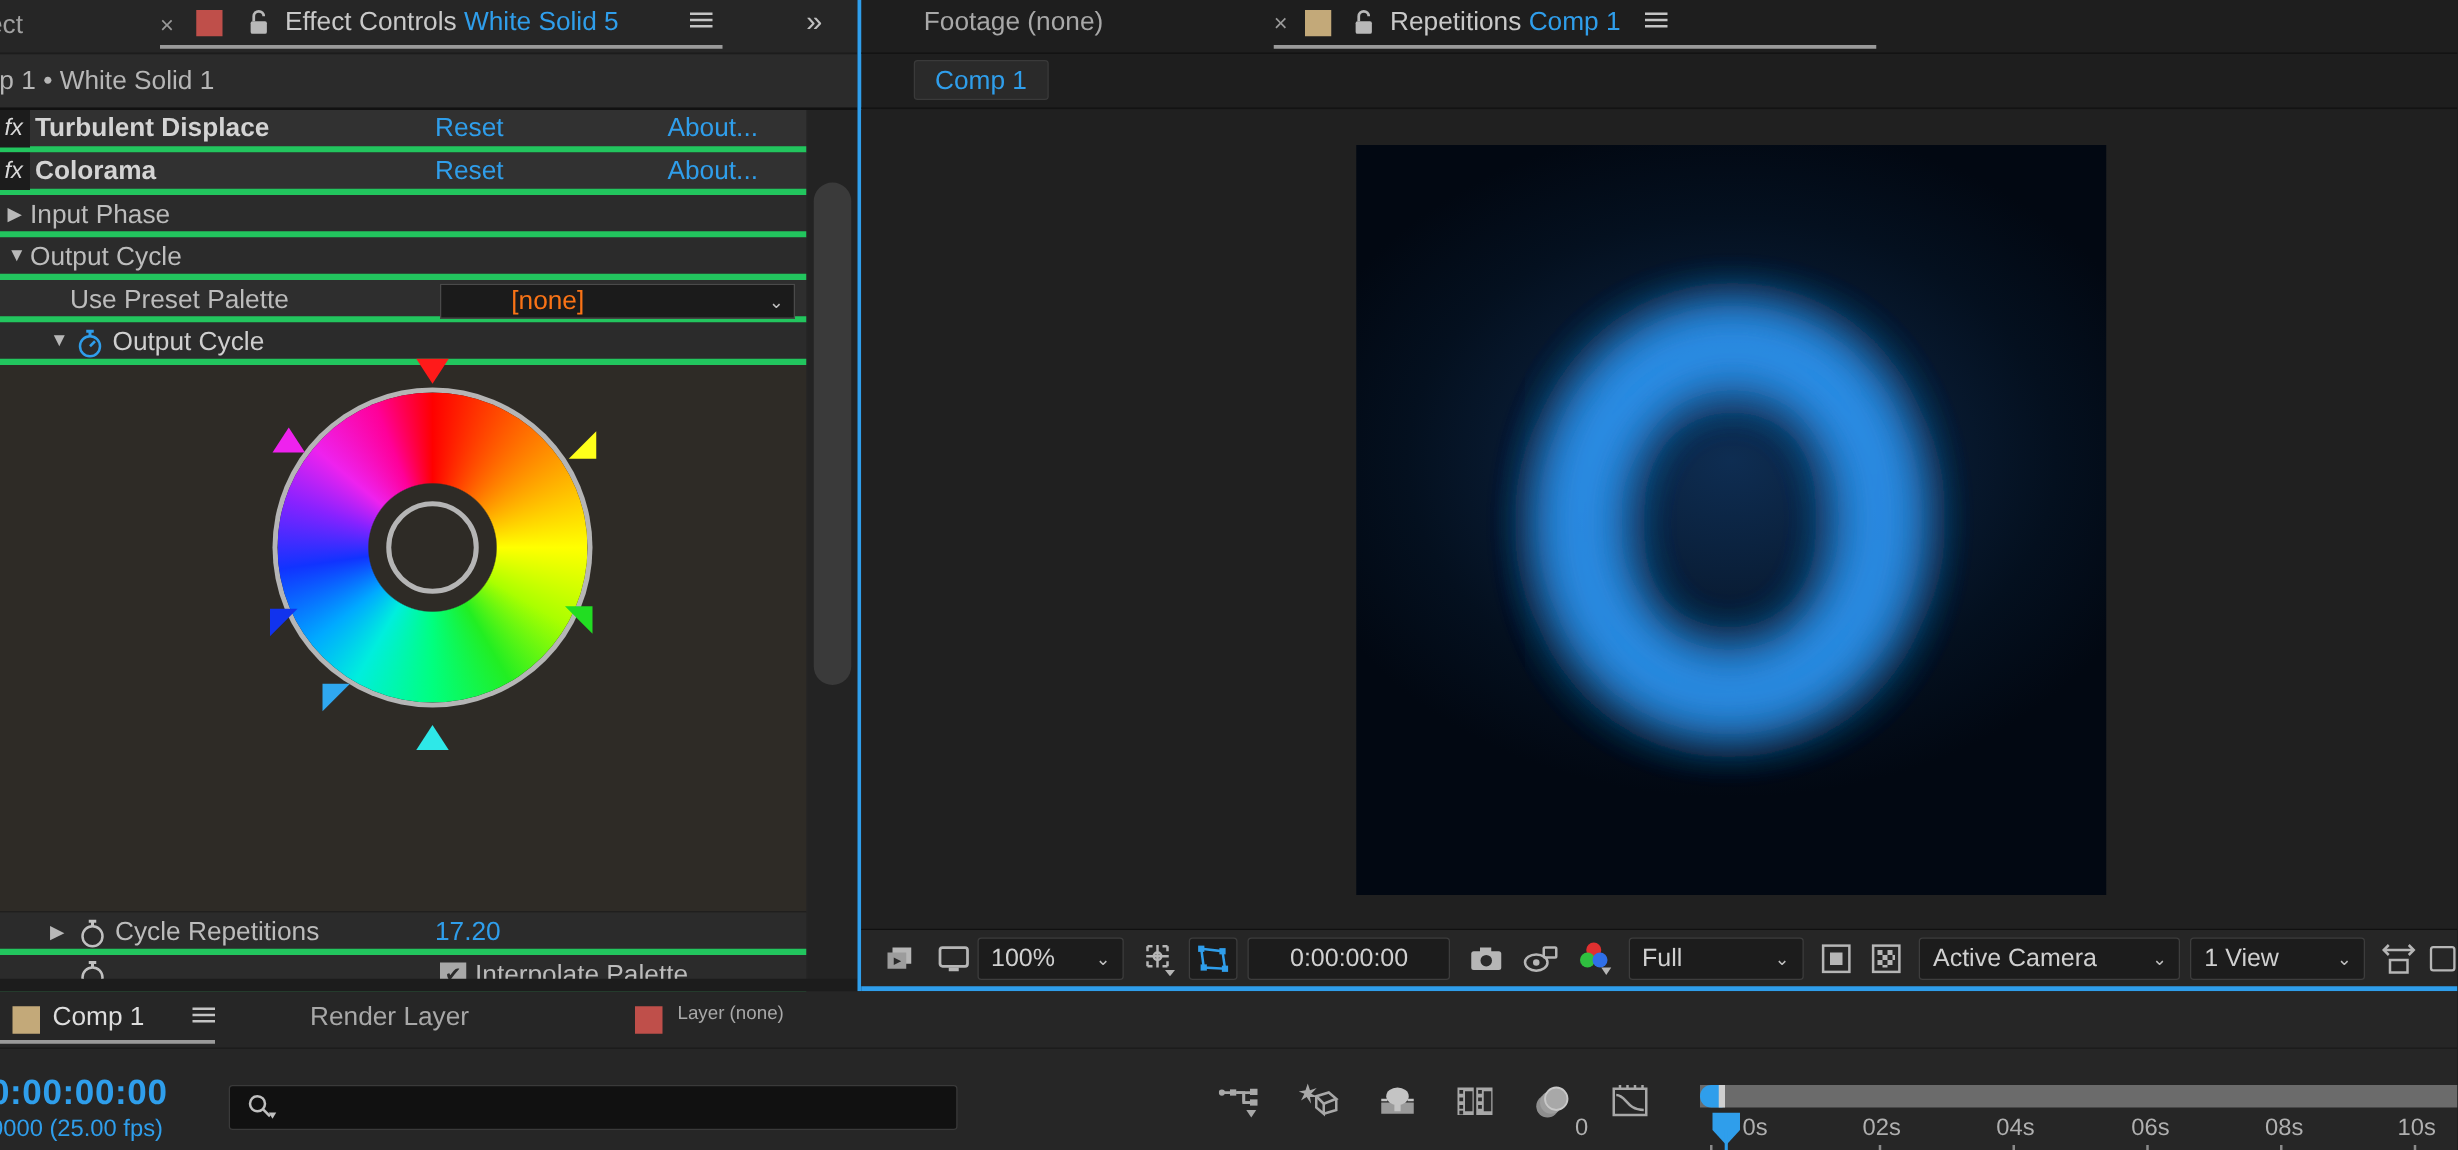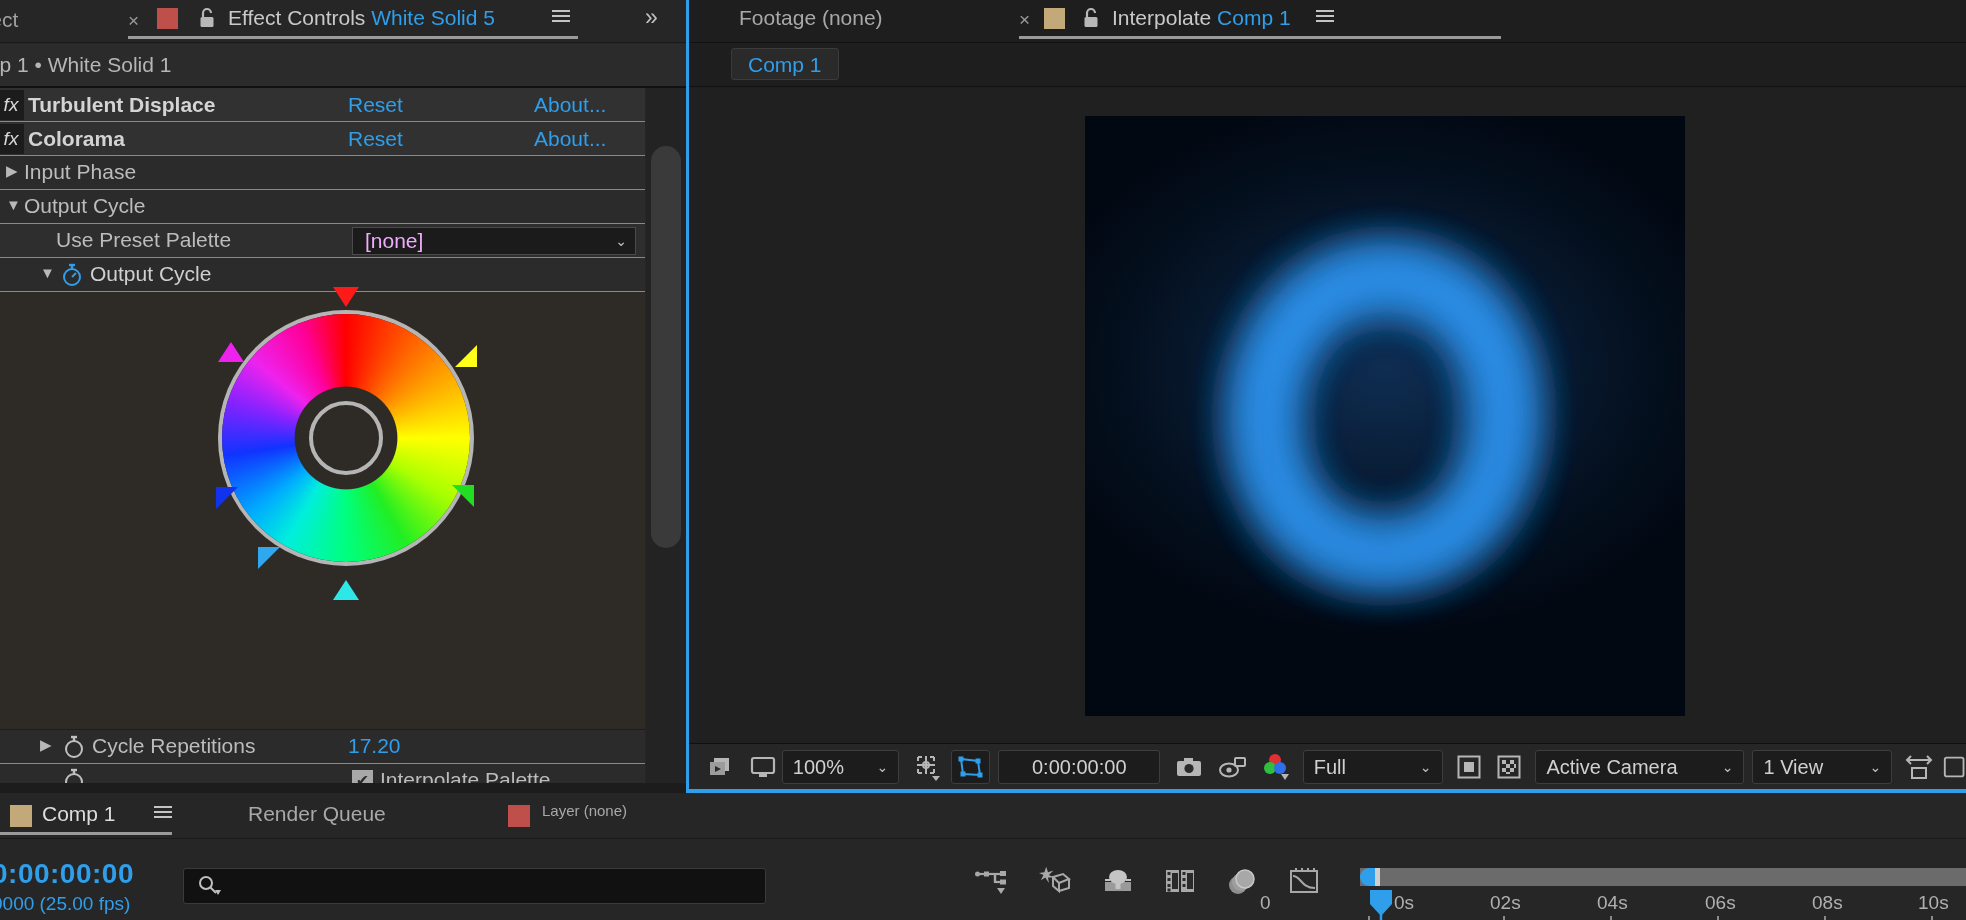--- a/index.html
+++ b/index.html
@@ -55,21 +55,21 @@
   }
   #ec-breadcrumb span {
     position: absolute; left: -18px; font-size: 21px; color: #b6b6b6; white-space: nowrap;
   }
   #ec-bc-line { position: absolute; left: 0; top: 86px; width: 686px; height: 2px; background: #111; }
 
   #ec-body { position: absolute; left: 0; top: 88px; width: 645px; height: 705px; }
 
   .ec-row {
     position: relative; width: 645px; display: flex; align-items: center;
-    border-bottom: 1px solid #22c55e;
+    border-bottom: 5px solid #22c55e;
   }
   .row-effect { height: 34px; background: #313131; }
   .row-prop   { height: 34px; background: #2b2b2b; }
   .row-prop2  { height: 34px; background: #2e2e2e; }
 
   .fx-badge {
     position: absolute; left: -2px; width: 26px; height: 30px;
     background: #1c1c1c; color: #d8d8d8;
     font-style: italic; font-size: 19px; text-align: center; line-height: 30px;
   }
@@ -89,21 +89,21 @@
   #row-outputcycle .tri { position: absolute; left: 6px; top: 6px; }
   #row-outputcycle .prop-label { position: absolute; left: 24px; top: 4px; }
 
   #row-preset .prop-label { position: absolute; left: 56px; top: 4px; }
   #preset-dd {
     position: absolute; left: 352px; top: 3px; width: 284px; height: 28px;
     background: #1b1b1b; border: 1px solid #4a4a4a;
     display: flex; align-items: center; justify-content: space-between;
     padding: 0 8px 0 12px;
   }
-  #preset-dd .val { font-size: 21px; color: #f0abfc; }
+  #preset-dd .val { font-size: 21px; color: #f97316; margin-left: 44px; }
 
   #row-oc2 .tri { position: absolute; left: 40px; top: 6px; }
   #row-oc2 .sw-icon { position: absolute; left: 60px; top: 4px; }
   #row-oc2 .prop-label { position: absolute; left: 90px; top: 4px; color: #cfcfcf; }
 
   
   #wheel-area {
     position: relative; width: 645px; height: 438px; background: #2e2b26;
     border-bottom: 1px solid #1d1d1d;
   }
@@ -392,21 +392,21 @@
       <div id="tab-footage">Footage (none)</div>
       <div id="comp-close">×</div>
       <div id="comp-swatch"></div>
       <div id="comp-lock">
         <svg width="20" height="24" viewBox="0 0 20 24">
             <path d="M6 11V7a4 4 0 0 1 8 0" fill="none" stroke="#b8b8b8" stroke-width="2.2"></path>
             <rect x="3.5" y="11" width="13" height="10" rx="1.5" fill="#b8b8b8"></rect>
           </svg>
       </div>
       <div id="comp-title">
-        <span>Interpolate</span>
+        <span>Repetitions</span>
         <span class="blue">Comp 1</span>
       </div>
       <div id="comp-menu">
         <svg width="22" height="20" viewBox="0 0 22 20">
             <g stroke="#c4c4c4" stroke-width="2">
               <line x1="2" y1="5" x2="20" y2="5"></line>
               <line x1="2" y1="10" x2="20" y2="10"></line>
               <line x1="2" y1="15" x2="20" y2="15"></line>
             </g>
           </svg>
@@ -565,21 +565,21 @@
       <div id="tl-menu">
         <svg width="22" height="20" viewBox="0 0 22 20">
             <g stroke="#c4c4c4" stroke-width="2">
               <line x1="2" y1="5" x2="20" y2="5"></line>
               <line x1="2" y1="10" x2="20" y2="10"></line>
               <line x1="2" y1="15" x2="20" y2="15"></line>
             </g>
           </svg>
       </div>
       <div id="tl-underline"></div>
-      <div id="tl-rq">Render Queue</div>
+      <div id="tl-rq">Render Layer</div>
       <div id="tl-layer-sw"></div>
       <div id="tl-layer">Layer (none)</div>
     </div>
     <div id="tl-sep"></div>
   </div>
 
   <div id="tl-tc">0:00:00:00</div>
   <div id="tl-fps">0000 (25.00 fps)</div>
 
   <div id="tl-search" placeholder="">

